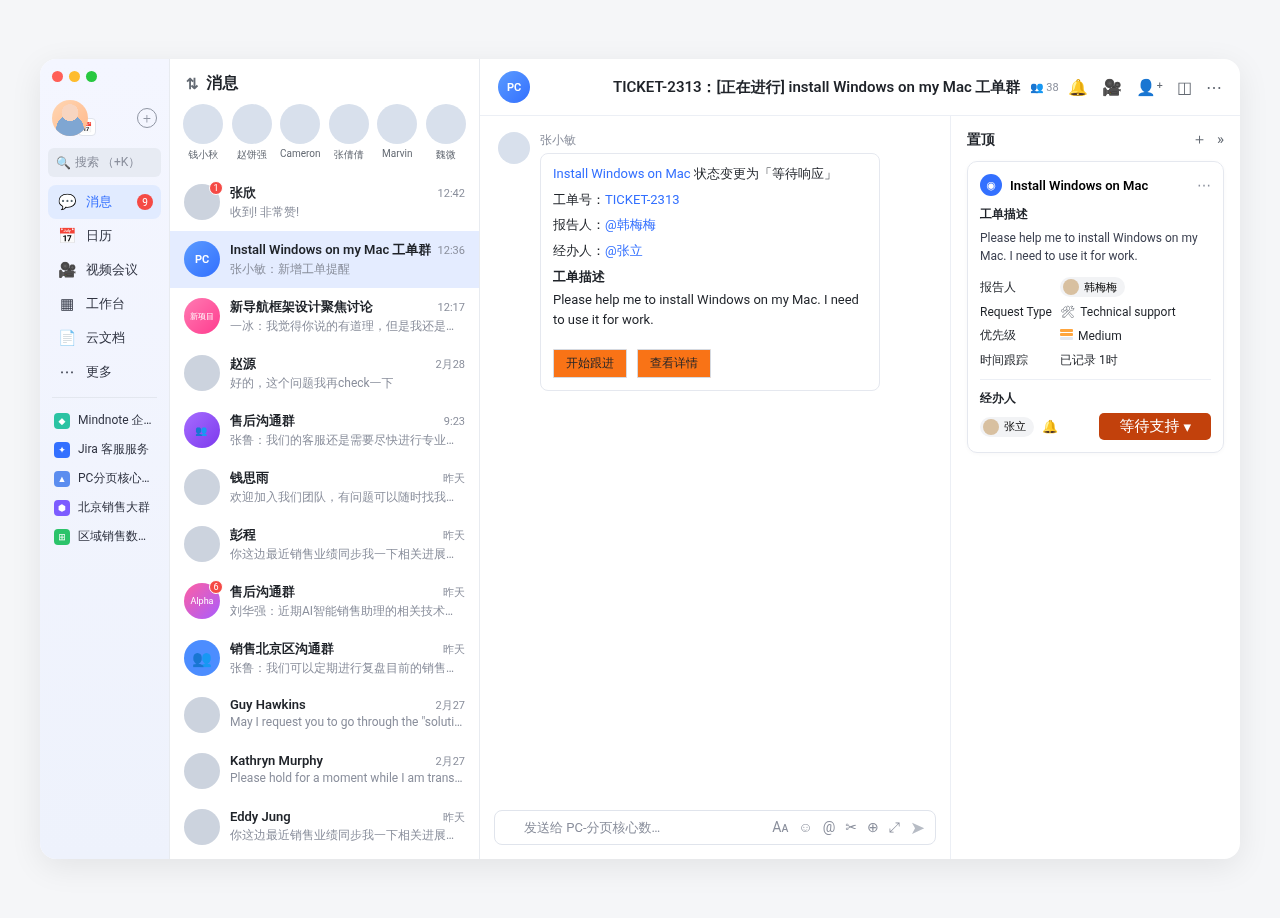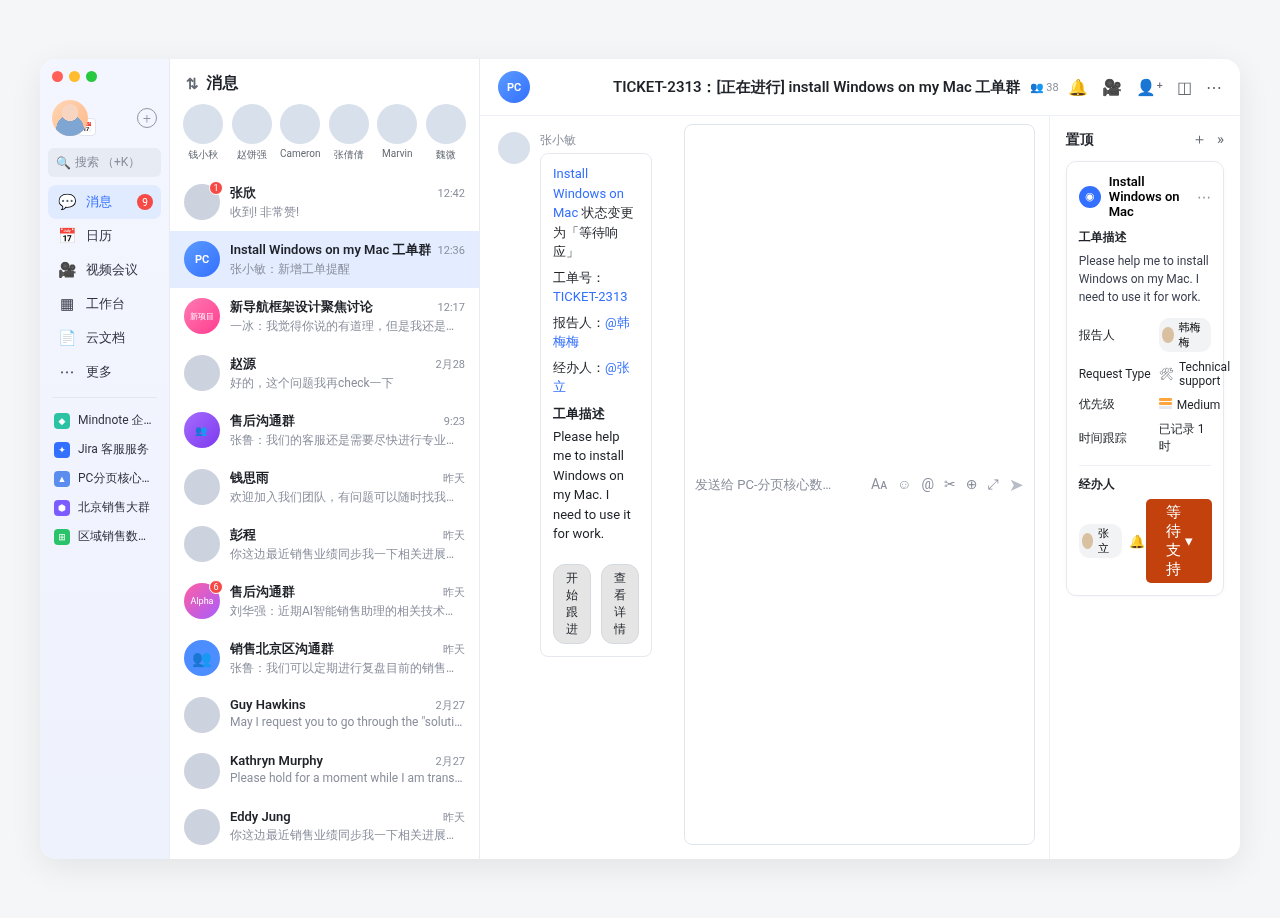--- a/index.html
+++ b/index.html
@@ -64,24 +64,24 @@
 .msg-content{flex:1;}
 .msg-sender{font-size:12px;color:#8a8f9c;margin-bottom:4px;}
 .card{border:1px solid #e5e8ef;border-radius:8px;overflow:hidden;max-width:340px;}
 .card-head{background:linear-gradient(90deg,#e7efff,#eaf0ff);padding:8px 12px;font-size:13px;color:#3370ff;font-weight:500;}
 .card-body{padding:10px 12px;font-size:13px;color:#1f2329;}
 .card-row{margin-bottom:6px;line-height:1.5;}
 .link{color:#3370ff;}
 .desc-label{font-weight:600;margin-top:8px;margin-bottom:4px;}
 .desc-text{color:#1f2329;line-height:1.5;}
 .card-foot{display:flex;gap:10px;padding:10px 12px 12px;}
-.btn-sm{border:1px solid #d5d9e0;background:#e5e5e5;padding:5px 12px;border-radius:12px;font-size:12px;color:#1f2329;cursor:pointer;}
+.btn-sm{border:1px solid #d5d9e0;background:#f97316;padding:5px 12px;border-radius:1px;font-size:12px;color:#1f2329;cursor:pointer;}
 
 .composer{margin:8px 14px 14px;border:1px solid #e0e4ec;border-radius:8px;padding:6px 10px;display:flex;align-items:center;gap:10px;}
-.composer input{flex:1;border:none;outline:none;font-size:13px;color:#1f2329;background:transparent;}
+.composer input{flex:1;border:none;outline:none;font-size:13px;color:#1f2329;background:transparent;margin-left:19px;}
 .composer input::placeholder{color:#8a8f9c;}
 .comp-icons{display:flex;gap:10px;color:#8a8f9c;font-size:14px;}
 .send{color:#b7bcc5;font-size:18px;}
 
 
 .panel{width:290px;border-left:1px solid #eceff5;padding:14px 16px;display:flex;flex-direction:column;gap:12px;overflow-y:auto;}
 .panel-head{display:flex;align-items:center;justify-content:space-between;}
 .panel-title{font-size:14px;font-weight:600;color:#1f2329;}
 .panel-head-icons{display:flex;gap:10px;color:#646a73;font-size:15px;}
 .ticket{border:1px solid #e5e8ef;border-radius:10px;padding:12px;box-shadow:0 1px 4px rgba(0,0,0,0.03);}
@@ -341,21 +341,21 @@
       <div class="chat-actions">
         <span>🔔</span>
         <span>🎥</span>
         <span>👤⁺</span>
         <span>◫</span>
         <span>⋯</span>
       </div>
     </div>
 
     <div class="chat-body">
-      <div style="flex:1;display:flex;">
+      <div style="flex:1;display:flex;flex-direction:column;">
         <div class="messages">
           <div class="msg">
             <div class="msg-av"></div>
             <div class="msg-content">
               <div class="msg-sender">张小敏</div>
               <div class="card">
                 <div class="card-body">
                   <div class="card-row"><span class="link">Install Windows on Mac</span><span> 状态变更为「等待响应」</span></div>
                   <div class="card-row"><span>工单号：</span><span class="link">TICKET-2313</span></div>
                   <div class="card-row"><span>报告人：</span><span class="link">@韩梅梅</span></div>

